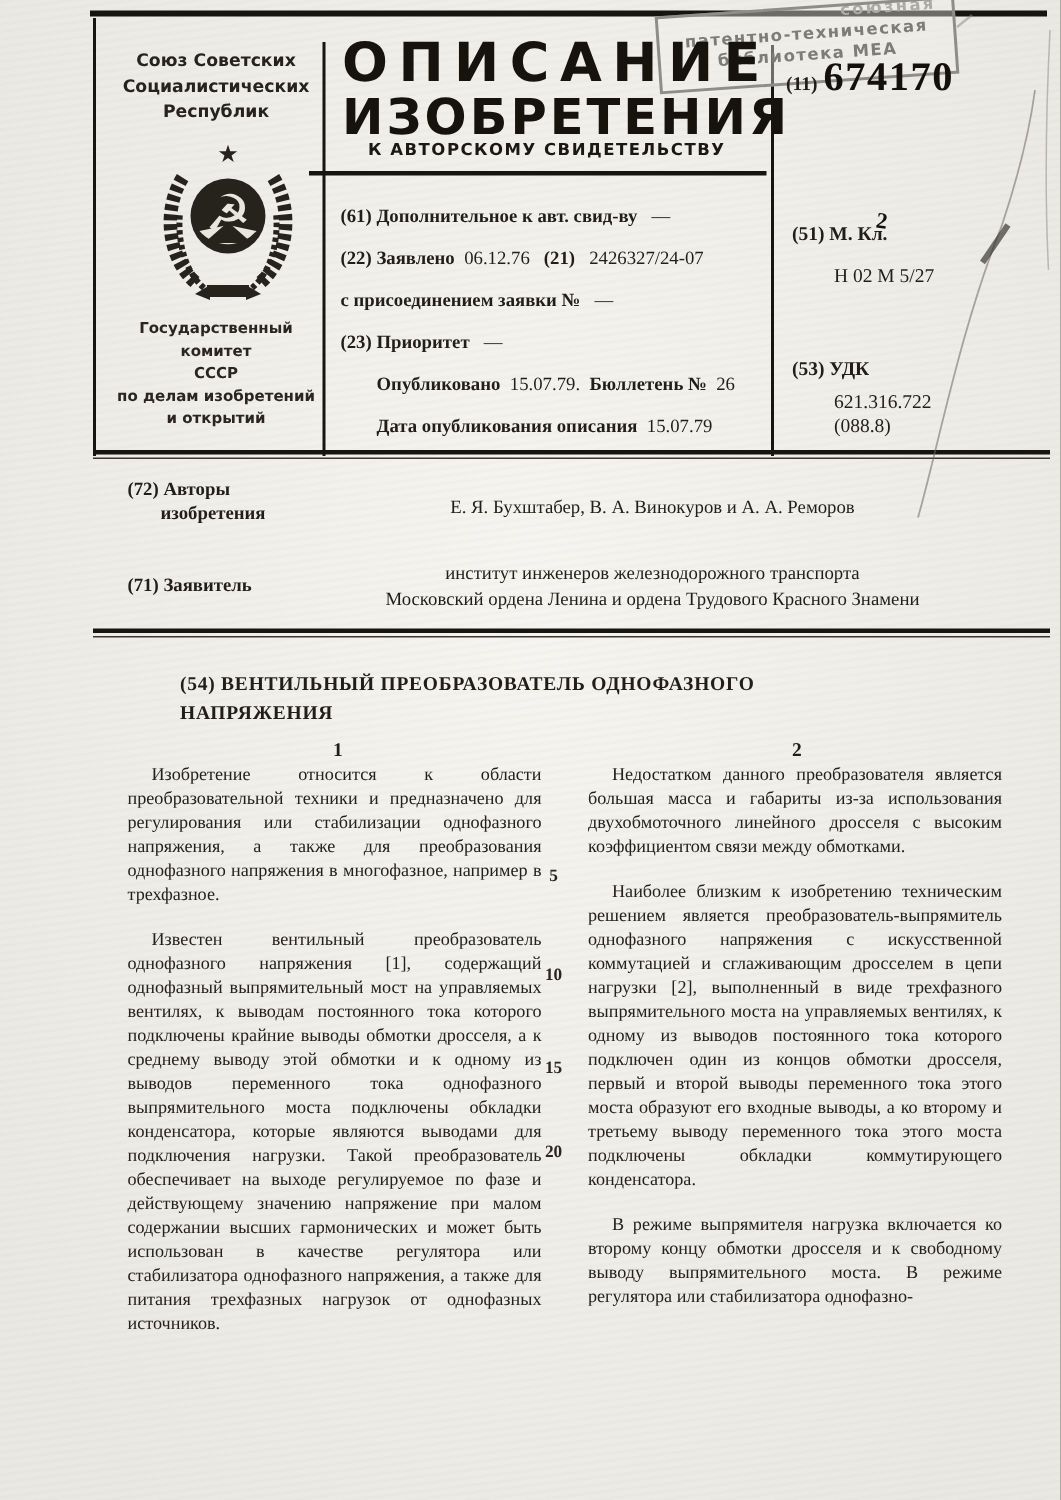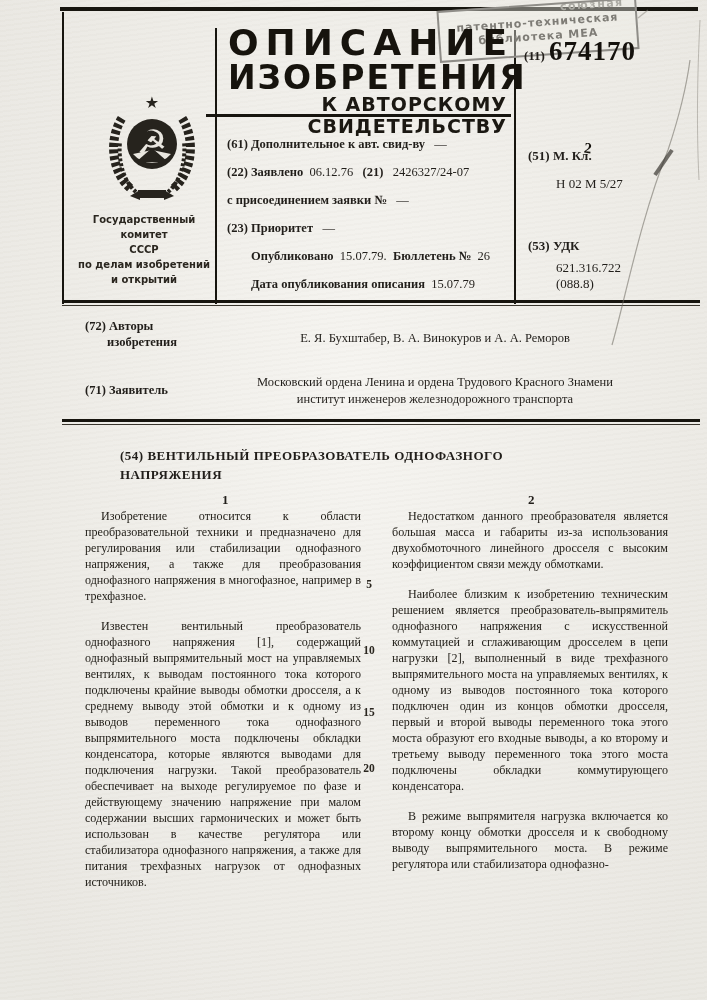--- a/index.html
+++ b/index.html
@@ -54,22 +54,22 @@
     font-weight:bold;font-size:10px;line-height:15px;color:#2a261f;
   }
   
   .big-title{
     position:absolute;left:228px;font-family:"DejaVu Sans", sans-serif;
     font-weight:bold;color:#16130d;
   }
   .big-title.l1{top:22px;font-size:36px;letter-spacing:7px;}
   .big-title.l2{top:58px;font-size:33px;letter-spacing:2px;}
   .subtitle{
-    position:absolute;left:222px;top:93px;width:285px;text-align:right;
-    font-family:"DejaVu Sans", sans-serif;font-weight:bold;font-size:19px;
+    position:absolute;left:222px;top:93px;width:285px;text-align:center;
+    font-family:"DejaVu Sans", sans-serif;font-weight:bold;font-size:11px;
     letter-spacing:1px;color:#1b1812;
   }
   .doc-num{position:absolute;left:524px;top:36px;white-space:nowrap;}
   .doc-num .code{font-size:13px;font-weight:bold;}
   .doc-num .num{font-size:27px;font-weight:bold;letter-spacing:1px;color:#14110c;text-align:center;}
   
   .fields{position:absolute;left:227px;top:130px;width:285px;font-size:12.5px;}
   .frow{height:28px;line-height:28px;white-space:nowrap;}
   .frow b{font-weight:bold;}
   .frow .val{font-weight:normal;}
@@ -118,20 +118,25 @@
   <div class="rule double-rule thin" style="top:305px"></div>
   <div class="rule double-rule" style="top:419px"></div>
   <div class="rule double-rule thin" style="top:424px"></div>
 
   <div class="stamp-top">союзная</div>
   <div class="stamp">
     <span>патентно-техническая</span>
     <span>библиотека МЕА</span>
   </div>
 
+  <div class="union">
+    <div>Союз Советских</div>
+    <div>Социалистических</div>
+    <div>Республик</div>
+  </div>
 
   <svg class="emblem" width="104" height="112" viewBox="0 0 104 112">
     <g fill="none" stroke="#26231d">
       <path d="M30 96 C12 80 8 48 22 26" stroke-width="9" stroke-dasharray="4 2.5"></path>
       <path d="M74 96 C92 80 96 48 82 26" stroke-width="9" stroke-dasharray="4 2.5"></path>
       <path d="M36 100 C24 90 18 70 20 50" stroke-width="4" stroke-dasharray="3 2"></path>
       <path d="M68 100 C80 90 86 70 84 50" stroke-width="4" stroke-dasharray="3 2"></path>
     </g>
     <circle cx="52" cy="52" r="25" fill="#26231d"></circle>
     <path d="M33 62 A25 25 0 0 0 71 62 L52 58 Z" fill="#e9e6df"></path>
@@ -202,22 +207,22 @@
   </div>
 
   <div class="code-lbl" style="left:85px;top:318px">
     <div>(72) Авторы</div>
     <div style="padding-left:22px">изобретения</div>
   </div>
   <div class="code-val" style="left:225px;top:330px;width:420px">Е. Я. Бухштабер, В. А. Винокуров и А. А. Реморов</div>
 
   <div class="code-lbl" style="left:85px;top:382px">(71) Заявитель</div>
   <div class="code-val" style="left:225px;top:374px;width:420px;text-align:center">
+    <div>институт инженеров железнодорожного транспорта</div>
     <div>Московский ордена Ленина и ордена Трудового Красного Знамени</div>
-    <div>институт инженеров железнодорожного транспорта</div>
   </div>
 
   <div class="inv-title">
     <div>(54) ВЕНТИЛЬНЫЙ ПРЕОБРАЗОВАТЕЛЬ ОДНОФАЗНОГО</div>
     <div>НАПРЯЖЕНИЯ</div>
   </div>
 
   <div class="colnum" style="left:222px">1</div>
   <div class="colnum" style="left:528px">2</div>
 

